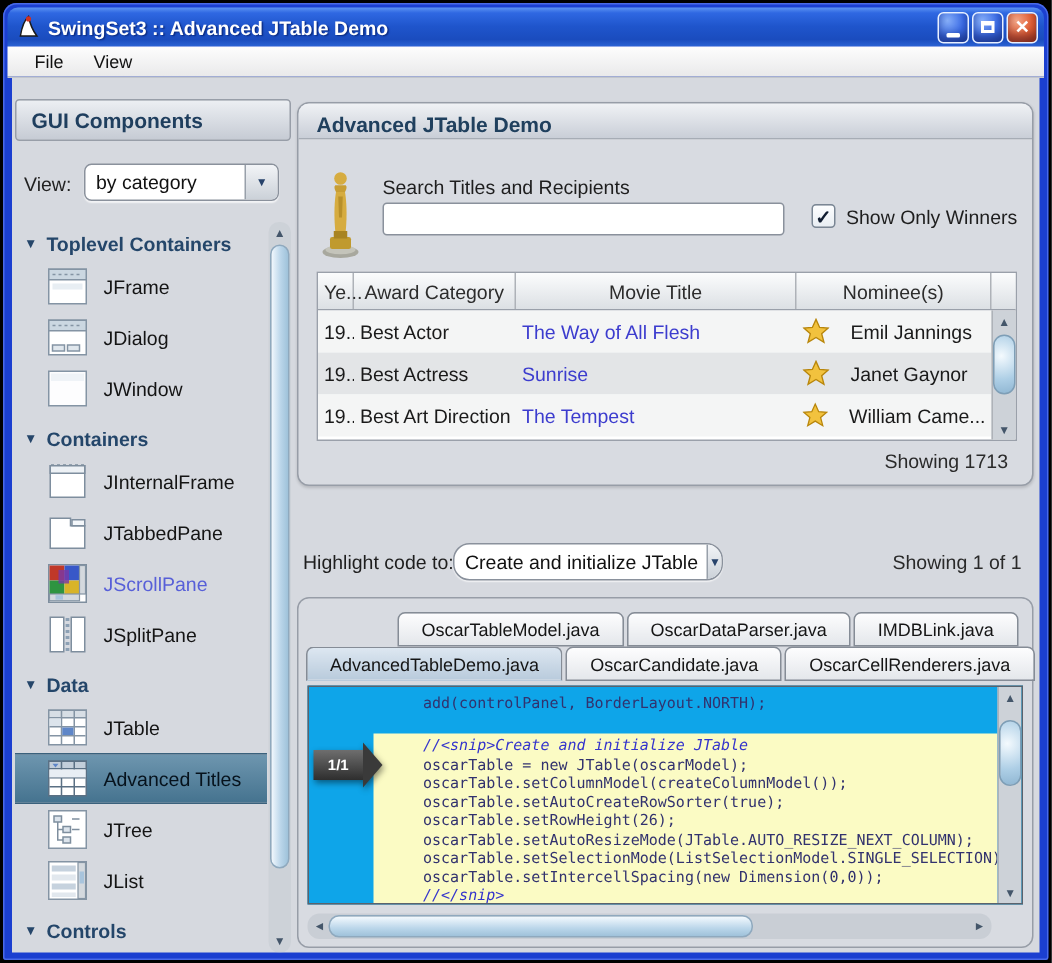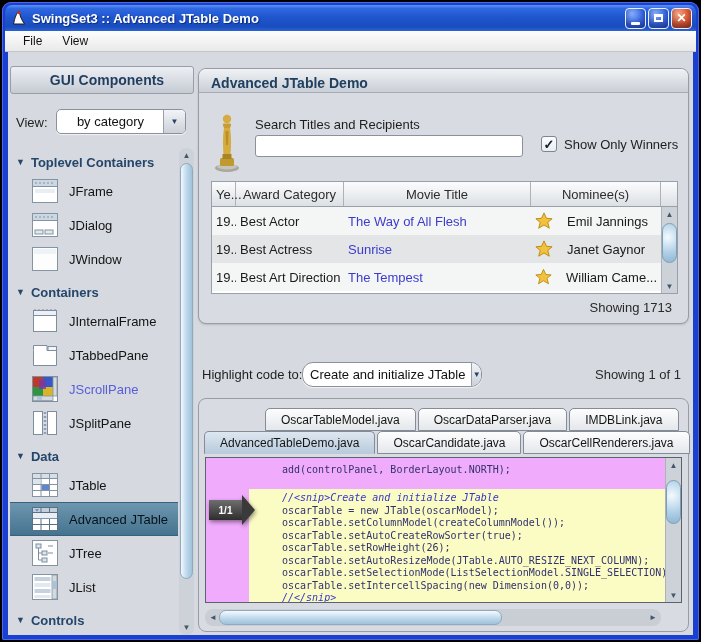--- a/index.html
+++ b/index.html
@@ -25,21 +25,21 @@
 
   .menubar { position:absolute; left:3px; top:29px; right:3px; height:21px;
     background:linear-gradient(180deg,#FDFDFD,#E9E9EA); border-bottom:1px solid #C2C6CC;
     display:flex; align-items:center; padding-left:8px; }
   .menu-item { font-size:12px; color:#111; padding:2px 10px; cursor:default; }
 
   .content { position:absolute; left:6px; top:50px; width:685px; bottom:5px;
     background:#D6D9DF; overflow:hidden; }
 
   
-  .sidebar { position:absolute; left:2px; top:0; width:184px; bottom:0;text-align:center; }
+  .sidebar { position:absolute; left:2px; top:0; width:184px; bottom:0; }
   .gui-header { position:absolute; left:0; top:14px; right:0; height:28px;
     background:linear-gradient(180deg,#ECEFF3,#C6CBD4); border:1px solid #989EA8; border-radius:3px;
     font-size:14px; font-weight:bold; color:#1F3E5E; line-height:26px; padding-left:10px; }
   .view-row { position:absolute; left:0; top:56px; right:0; height:28px; display:flex; align-items:center; }
   .view-label { font-size:13px; color:#222; margin:0 8px 0 6px; }
   .combo { display:flex; height:25px; background:#fff; border:1px solid #8A919C; border-radius:5px;
     overflow:hidden; align-items:stretch; box-shadow:0 1px 1px rgba(255,255,255,.7); cursor:pointer; }
   .combo .combo-text { flex:1; font-size:13px; color:#111; padding:4px 6px 0 7px; white-space:nowrap; }
   .combo .combo-arrow { width:22px; border-left:1px solid #98A0AA; display:flex; align-items:center; justify-content:center;
     background:linear-gradient(180deg,#F2F4F7,#CBD1D8); color:#27436B; font-size:8px; }
@@ -116,21 +116,21 @@
 
   
   .code-panel { position:absolute; left:0; top:346px; right:4px; bottom:3px;
     border:1px solid #979DA7; border-radius:8px; background:#D8DBE1; }
   .tabs-row { display:flex; gap:2px; }
   .tabs-row.r1 { margin:9px 0 0 34px;padding-left:32px; }
   .tabs-row.r2 { margin:0 0 0 5px; }
   .tab { height:23px; padding:0 15px; display:flex; align-items:center; font-size:12px; color:#151515;
     background:linear-gradient(180deg,#FDFDFE,#E4E7EB); border:1px solid #858C96; border-radius:5px 5px 0 0; cursor:pointer; white-space:nowrap; }
   .tab.selected { background:linear-gradient(180deg,#DDE7F1,#B9CBDC); border-bottom-color:#B9CBDC; }
-  .code-area { position:absolute; left:6px; right:6px; top:58px; bottom:28px; background:#f0abfc; border:1px solid #5A626C; overflow:hidden; }
+  .code-area { position:absolute; left:6px; right:6px; top:58px; bottom:28px; background:#0ea5e9; border:1px solid #5A626C; overflow:hidden; }
   .code-scroll { position:absolute; left:0; top:0; right:16px; bottom:0; overflow:hidden;
     font-family:"DejaVu Sans Mono", monospace; font-size:10px; line-height:12.5px; color:#32326E; padding-top:6px; }
   .code-line { padding-left:76px; white-space:pre; }
   .hl-block { margin-left:43px; background:#FBFBC4; padding:3px 4px 3px 33px; }
   .hl-block .code-line { padding-left:0; }
   .code-line.cm { color:#3434CC; font-style:italic; }
   .snippet-arrow { position:absolute; left:3px; top:37px; width:46px; height:30px; cursor:pointer; filter:drop-shadow(1px 2px 2px rgba(0,0,0,.45)); }
   .sa-body { position:absolute; left:0; top:5px; width:33px; height:20px; background:linear-gradient(180deg,#6E6E6E,#2E2E2E);
     color:#fff; font-size:10px; font-weight:bold; display:flex; align-items:center; justify-content:center; }
   .sa-head { position:absolute; left:33px; top:0; width:0; height:0;
@@ -314,21 +314,21 @@
                   <rect x="1.5" y="1.5" width="25" height="23" fill="#fff" stroke="#5A7084"></rect>
                   <rect x="1.5" y="1.5" width="25" height="5" fill="#C2CEDA" stroke="#5A7084"></rect>
                   <polygon points="4,3.2 8,3.2 6,5.6" fill="#5E86C8"></polygon>
                   <line x1="10" y1="2" x2="10" y2="24" stroke="#5A7084"></line>
                   <line x1="18.5" y1="2" x2="18.5" y2="24" stroke="#5A7084"></line>
                   <line x1="2" y1="12.5" x2="26" y2="12.5" stroke="#5A7084"></line>
                   <line x1="2" y1="18.5" x2="26" y2="18.5" stroke="#5A7084"></line>
                   <rect x="2" y="7" width="24" height="5.3" fill="#E8EEF4"></rect>
                 </svg>
             </span>
-            <span class="ti-label">Advanced JTable</span>
+            <span class="ti-label">Advanced Titles</span>
           </div>
 
           <div class="tree-item">
             <span class="ticon">
               <svg width="28" height="28" viewBox="0 0 28 28">
                   <rect x="1.5" y="1.5" width="25" height="25" fill="#fff" stroke="#8494A4"></rect>
                   <rect x="5" y="5" width="5" height="4" fill="#DCE4EC" stroke="#7E8E9E"></rect>
                   <rect x="11" y="12" width="5" height="4" fill="#DCE4EC" stroke="#7E8E9E"></rect>
                   <rect x="11" y="19" width="5" height="4" fill="#DCE4EC" stroke="#7E8E9E"></rect>
                   <path d="M7.5 9 L7.5 21 L11 21 M7.5 14 L11 14" fill="none" stroke="#7E8E9E"></path>

